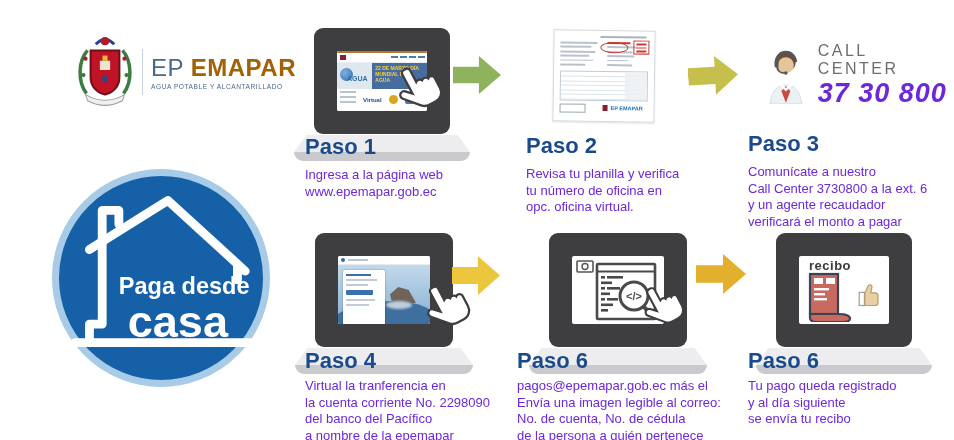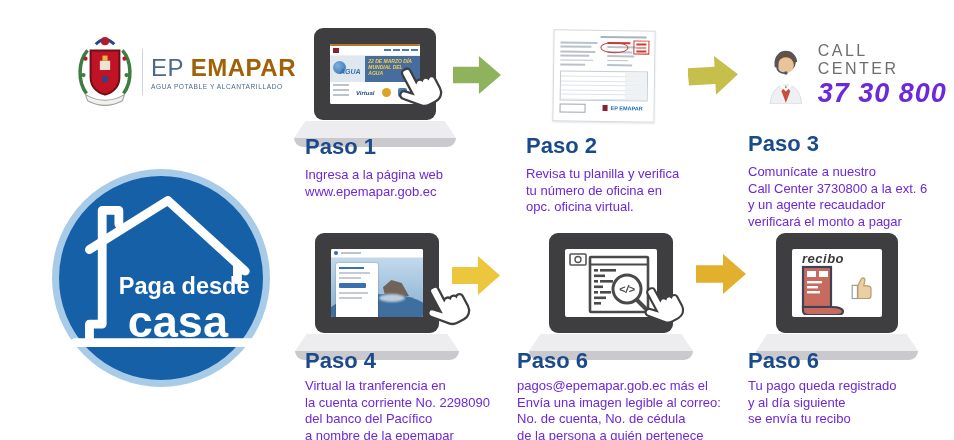--- a/index.html
+++ b/index.html
@@ -29,21 +29,21 @@
 
   
   .arrow{position:absolute;clip-path:polygon(0 28%,54% 28%,54% 0,100% 50%,54% 100%,54% 72%,0 72%);}
   .arrow.a1{left:453px;top:56px;width:48px;height:38px;background:#8fb35c;}
   .arrow.a2{left:688px;top:56px;width:50px;height:39px;background:#c6bf4b;transform:rotate(-3deg);}
   .arrow.a3{left:452px;top:256px;width:48px;height:39px;background:#ecc73e;}
   .arrow.a4{left:696px;top:254px;width:50px;height:40px;background:#e2b02c;}
 
   
   .laptop{position:absolute;}
-  .bezel{background:#3e3e40;border-radius:9px;padding:16px;font-style:italic;}
+  .bezel{background:#3e3e40;border-radius:9px;padding:23px;}
   .scr{background:#fff;border-radius:2px;overflow:hidden;position:relative;}
   .base-trap{height:17px;background:#ededef;clip-path:polygon(7% 0,93% 0,100% 100%,0 100%);}
   .base-bar{height:9px;background:#c9c9ce;border-radius:0 0 10px 10px;}
   .base-wrap{margin:1px -20px 0 -20px;}
 
   
   .s1-top{height:9px;background:#fff;border-top:2px solid #b5762e;border-bottom:1px solid #eceff2;position:relative;}
   .s1-logo{position:absolute;left:3px;top:2px;width:6px;height:5px;background:#8c1f2f;}
   .s1-nav{position:absolute;right:2px;top:3px;display:flex;gap:2px;}
   .s1-nav i{display:block;width:7px;height:2px;background:#4a7ab5;}

